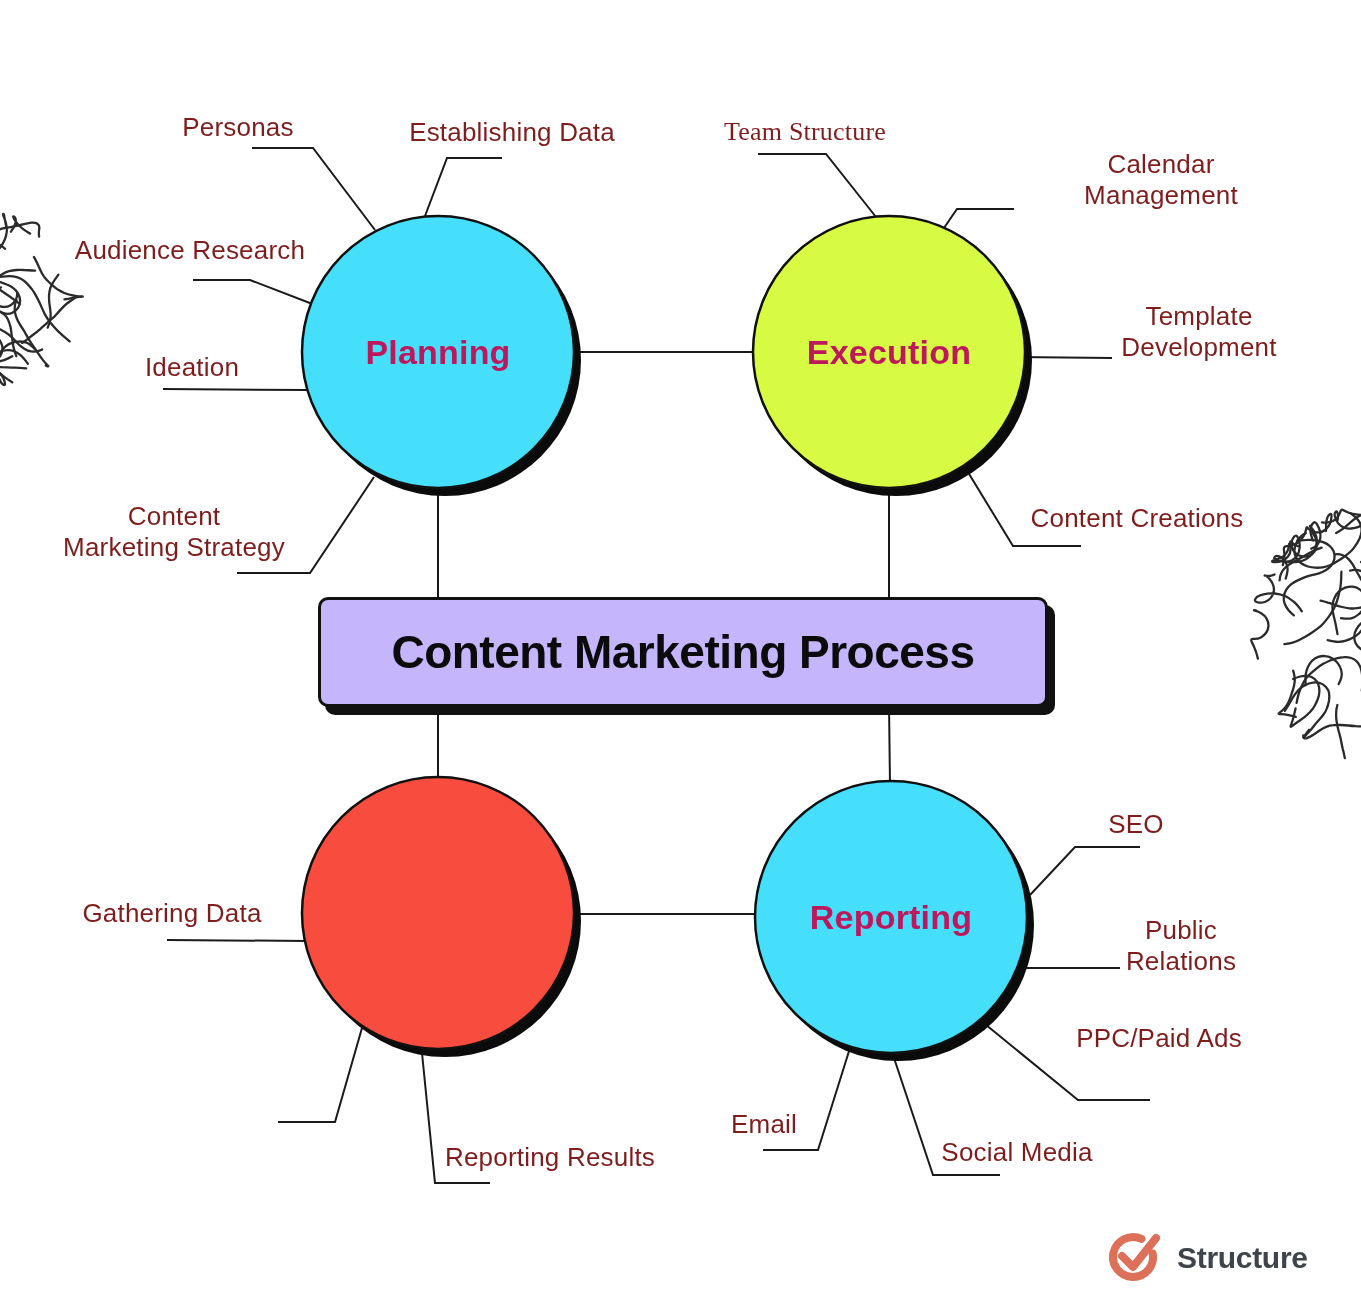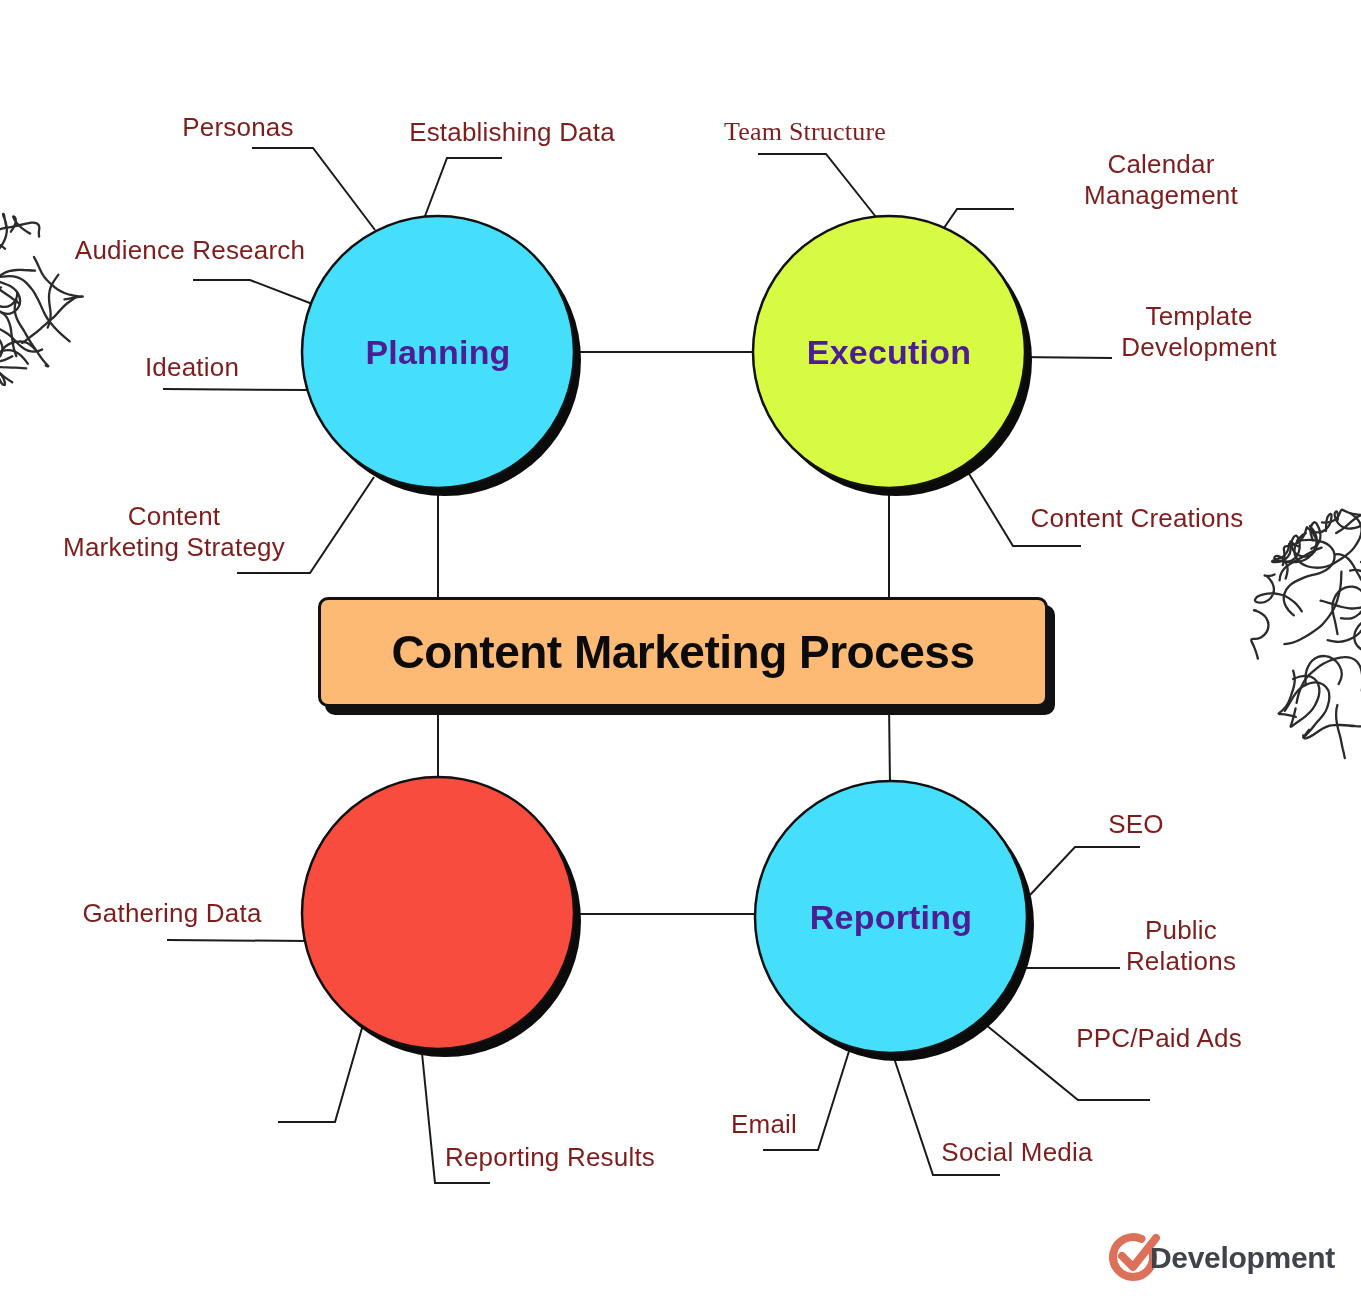--- a/index.html
+++ b/index.html
@@ -19,21 +19,21 @@
     color:#7f1d1d;
     white-space:pre-line;
     text-align:center;
     letter-spacing:0.2px;
   }
   .node-title{
     position:absolute;
     transform:translate(-50%,-50%);
     font-size:34px;
     font-weight:800;
-    color:#4c1d95;
+    color:#be185d;
     letter-spacing:0.2px;
     white-space:nowrap;
   }
   .title-box{
     position:absolute;
     left:318px;top:597px;
     width:730px;height:110px;
     border:3px solid #111;
     border-radius:10px;
     box-shadow:7px 8px 0 #111;
@@ -196,21 +196,21 @@
       <circle cx="898" cy="925" r="136" fill="#0b0b0b"></circle>
       <circle cx="891" cy="917" r="136" stroke="#111" stroke-width="2.5" fill="#46DFFB"></circle>
     </g>
 
     <g fill="none" stroke="#DC7058" stroke-width="8" stroke-linecap="round" stroke-linejoin="round">
       <path d="M 1152.7,1253.5 A 20,20 0 1 1 1141.5,1238.9"></path>
       <path d="M 1122,1256 L 1133,1267 L 1156,1238"></path>
     </g>
   </svg>
 
-  <div class="title-box" style="background: #fdba74;">
+  <div class="title-box" style="background: #c4b5fd;">
     <div class="title-text">Content Marketing Process</div>
   </div>
 
   <div class="node-title" style="left:438px;top:352px;">Planning</div>
   <div class="node-title" style="left:889px;top:352px;">Execution</div>
   <div class="node-title" style="left:891px;top:917px;">Reporting</div>
 
   <div class="callout-label" style="left:238px;top:127px;">Personas</div>
   <div class="callout-label" style="left:512px;top:132px;">Establishing Data</div>
   <div class="callout-label" style="left:190px;top:250px;">Audience Research</div>
@@ -227,16 +227,16 @@
   <div class="callout-label" style="left:550px;top:1157px;">Reporting Results</div>
 
   <div class="callout-label" style="left:1136px;top:824px;">SEO</div>
   <div class="callout-label" style="left:1181px;top:946px;">Public Relations</div>
   <div class="callout-label" style="left:1159px;top:1038px;">PPC/Paid Ads</div>
   <div class="callout-label" style="left:1017px;top:1152px;">Social Media</div>
   <div class="callout-label" style="left:764px;top:1124px;">Email</div>
 
   <div class="logo">
     <span style="width:62px;height:56px;display:inline-block;"></span>
-    <span class="logo-text" style="color: rgb(63, 68, 74);">Development</span>
+    <span class="logo-text" style="color: rgb(63, 68, 74);">Structure</span>
   </div>
 
 </div>
 
 </body></html>

